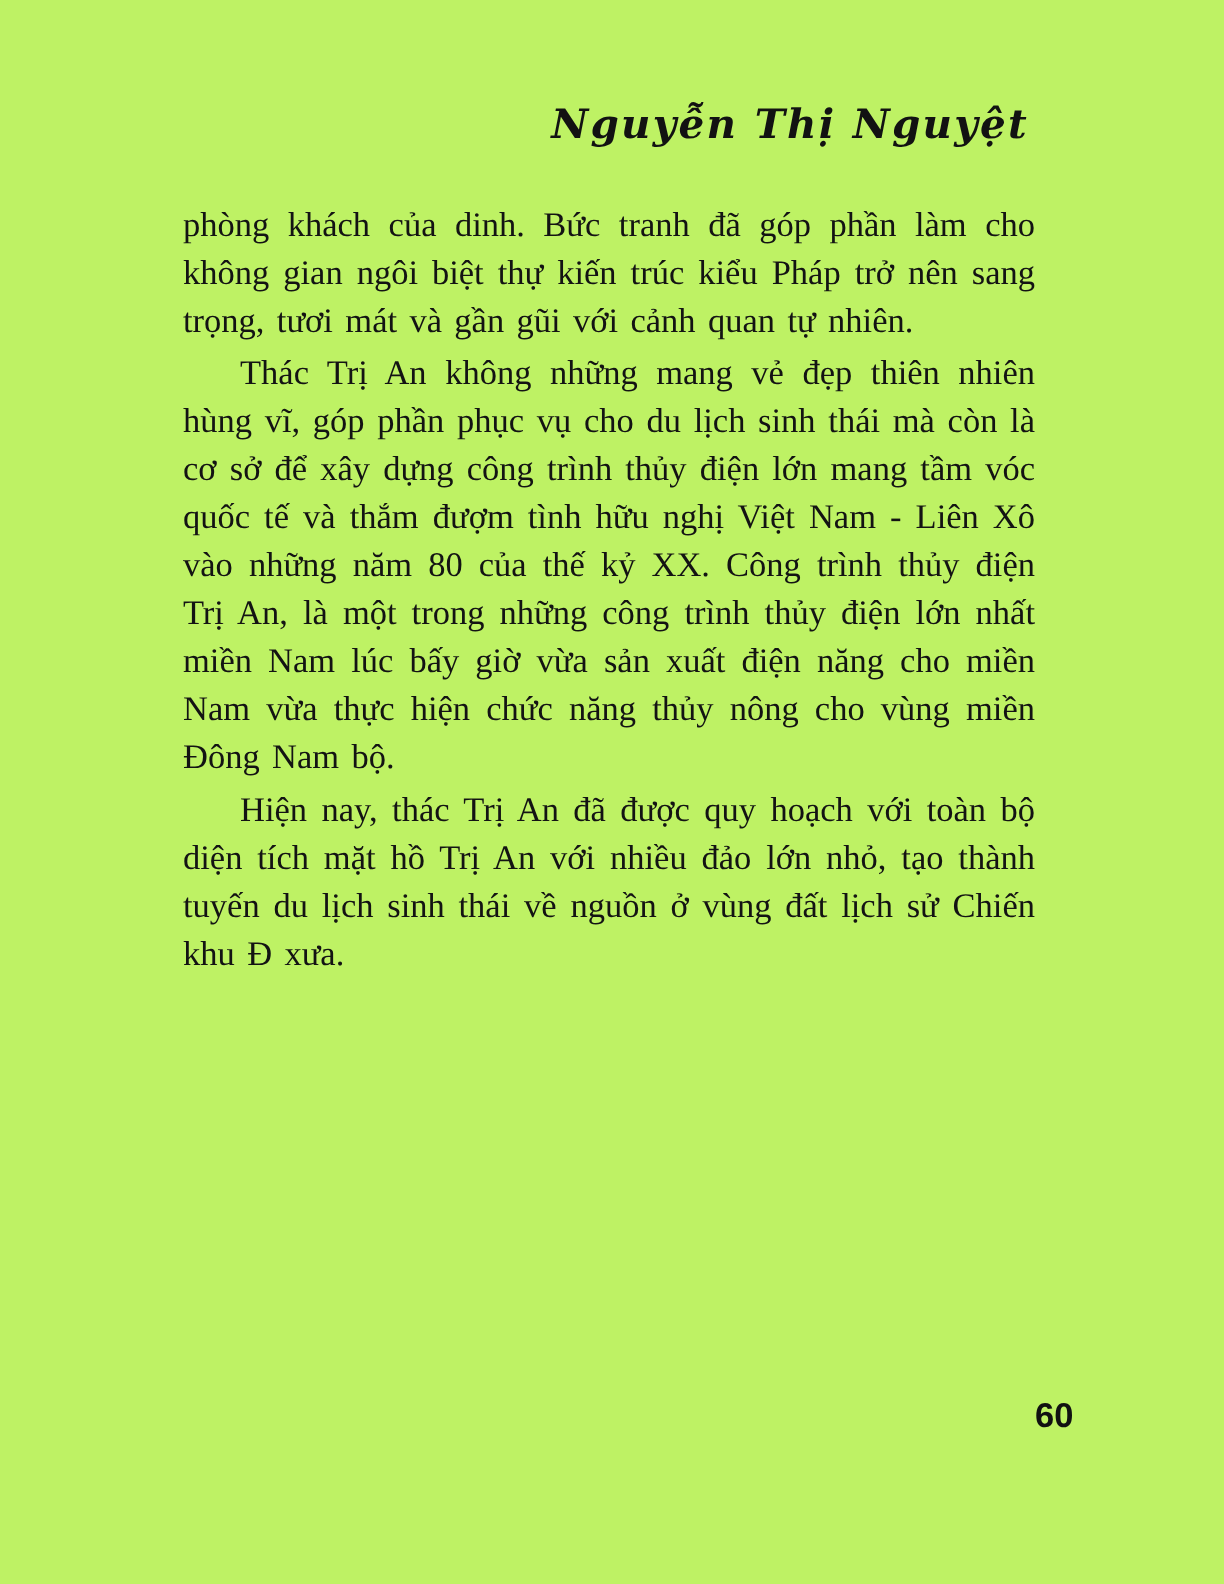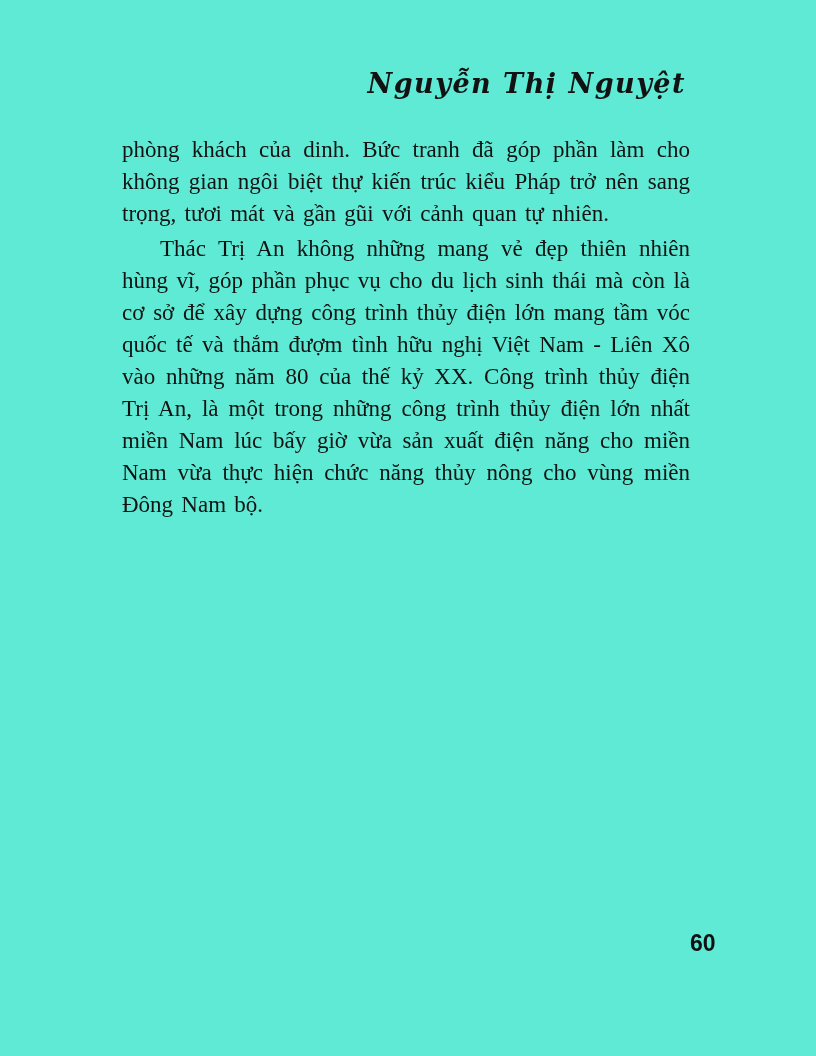--- a/index.html
+++ b/index.html
@@ -4,21 +4,21 @@
 <style>
   html, body {
     margin: 0;
     padding: 0;
     background: #ffffff;
   }
   .page {
     position: relative;
     width: 816px;
     height: 1056px;
-    background: #5eead4;
+    background: #bef264;
     color: #151515;
     font-family: "Liberation Serif", serif;
     overflow: hidden;
   }
   .running-header {
     position: absolute;
     top: 68px;
     right: 130px;
     font-family: "DejaVu Serif", serif;
     font-style: italic;
@@ -58,17 +58,18 @@
 </head>
 <body>
 
 <div class="page">
 
   <div class="running-header">Nguyễn Thị Nguyệt</div>
 
   <div class="text-block">
     <p class="para">phòng khách của dinh. Bức tranh đã góp phần làm cho không gian ngôi biệt thự kiến trúc kiểu Pháp trở nên sang trọng, tươi mát và gần gũi với cảnh quan tự nhiên.</p>
     <p class="para indent">Thác Trị An không những mang vẻ đẹp thiên nhiên hùng vĩ, góp phần phục vụ cho du lịch sinh thái mà còn là cơ sở để xây dựng công trình thủy điện lớn mang tầm vóc quốc tế và thắm đượm tình hữu nghị Việt Nam - Liên Xô vào những năm 80 của thế kỷ XX. Công trình thủy điện Trị An, là một trong những công trình thủy điện lớn nhất miền Nam lúc bấy giờ vừa sản xuất điện năng cho miền Nam vừa thực hiện chức năng thủy nông cho vùng miền Đông Nam bộ.</p>
+    <p class="para indent">Hiện nay, thác Trị An đã được quy hoạch với toàn bộ diện tích mặt hồ Trị An với nhiều đảo lớn nhỏ, tạo thành tuyến du lịch sinh thái về nguồn ở vùng đất lịch sử Chiến khu Đ xưa.</p>
   </div>
 
   <div class="page-number">60</div>
 
 </div>
 
 </body></html>

